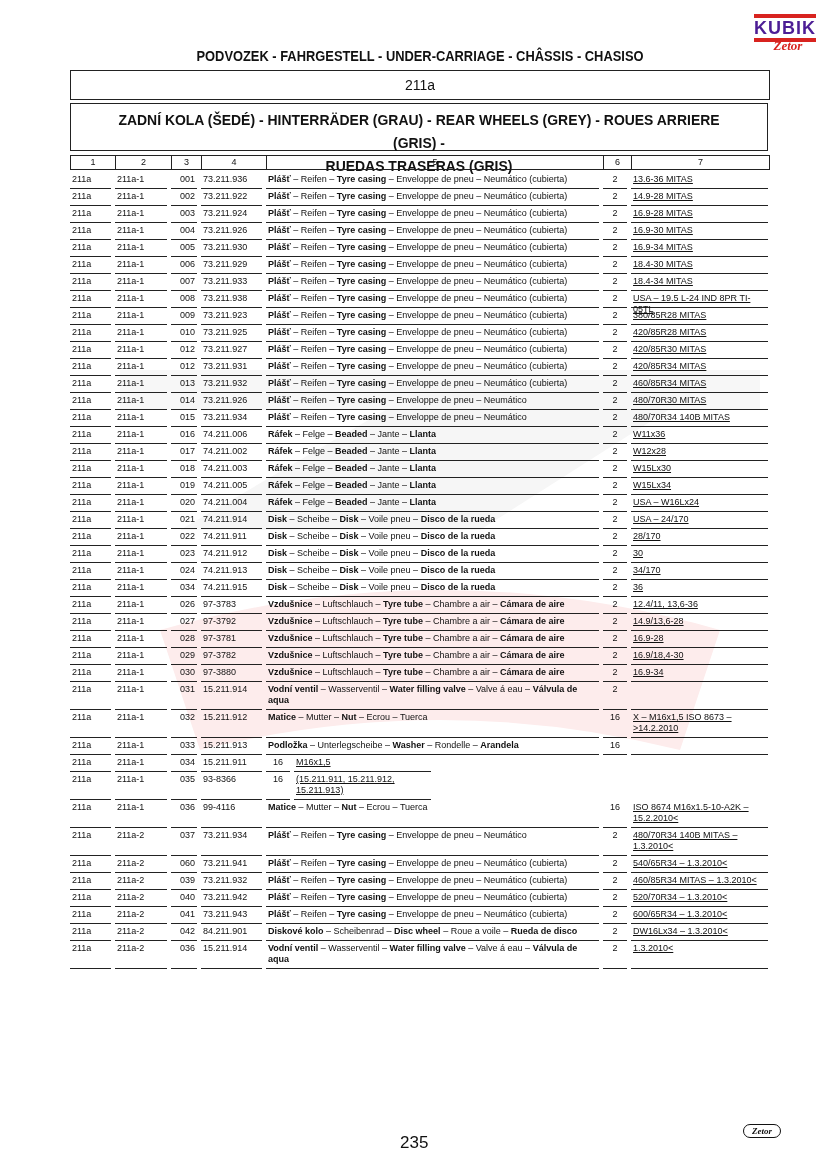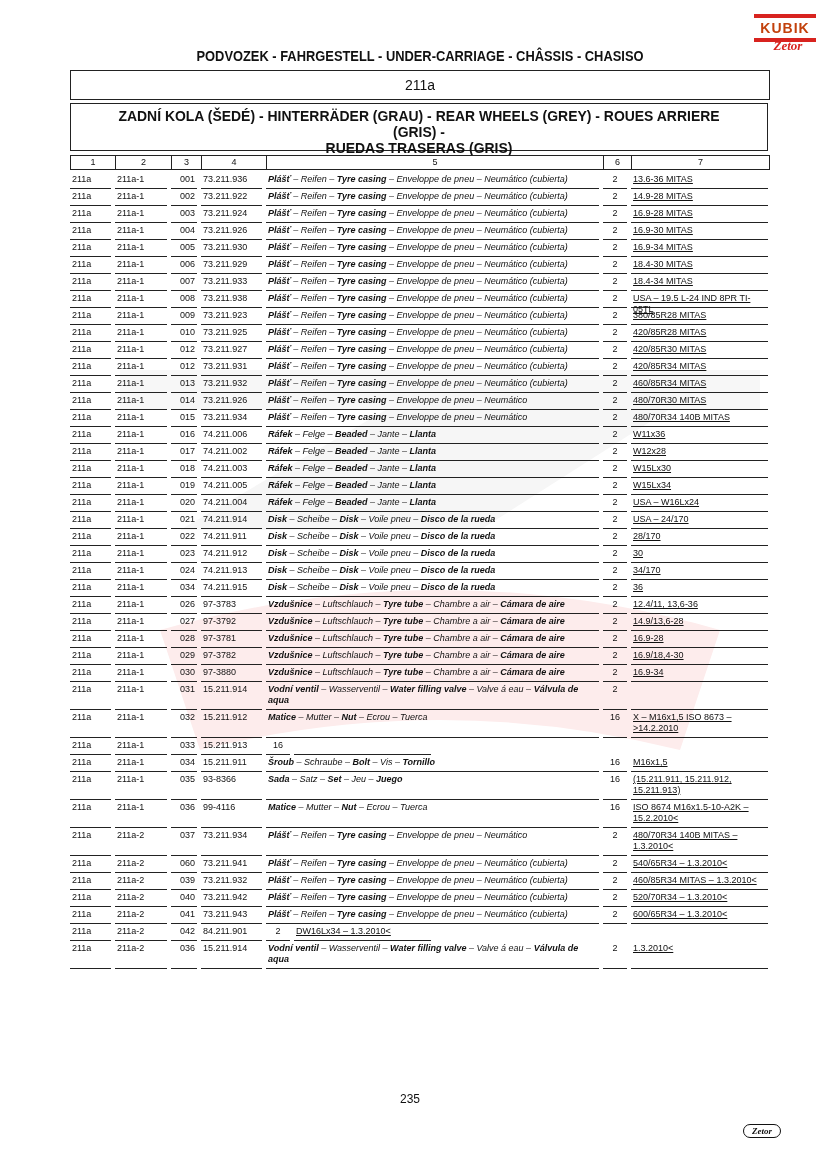--- a/index.html
+++ b/index.html
@@ -2,48 +2,48 @@
 <html><head>
 <meta charset="utf-8">
 <style>
   html, body { margin: 0; padding: 0; background: #ffffff; }
   body { width: 826px; height: 1169px; position: relative; overflow: hidden;
          font-family: "Liberation Sans", sans-serif; color: #111; }
   .watermark { position: absolute; left: 120px; top: 330px; width: 640px; height: 520px; pointer-events: none; }
   .logo { position: absolute; left: 752px; top: 12px; width: 66px; height: 42px; }
   .logo .kubik { position: absolute; left: 2px; top: 2px; width: 62px; height: 20px;
                  background: #fff; border-top: 4px solid #d8231f; border-bottom: 4px solid #d8231f;
-                 font-weight: bold; font-size: 14px; letter-spacing: 1px; color: #c2410c; text-align: center; line-height: 20px;
+                 font-weight: bold; font-size: 18px; letter-spacing: 1px; color: #4c1d95; text-align: center; line-height: 20px;
                  font-family: "Liberation Sans", sans-serif; }
   .logo .zetor { position: absolute; left: 8px; top: 28px; width: 56px; font-style: italic; font-weight: bold;
                  font-size: 13px; color: #d8231f; text-align: center; line-height: 12px;
                  font-family: "Liberation Serif", serif; }
   .section-title { position: absolute; left: 70px; top: 48px; width: 700px; text-align: center;
                    font-size: 14px; font-weight: bold; transform: scaleX(0.92); }
   .box-code { position: absolute; left: 70px; top: 70px; width: 698px; height: 28px; border: 1.5px solid #222;
               text-align: center; font-size: 14px; line-height: 28px; }
   .box-title { position: absolute; left: 70px; top: 103px; width: 698px; height: 48px; border: 1.5px solid #222;
-               text-align: center; font-size: 15px; font-weight: bold; line-height: 16px; padding-top: 4px; box-sizing: border-box; }
+               text-align: center; font-size: 15px; font-weight: bold; line-height: 23px; padding-top: 4px; box-sizing: border-box; }
   .box-title span { display: block; transform: scaleX(0.93); }
   .colhead { position: absolute; left: 70px; top: 155px; width: 698px; height: 13px; border: 1.5px solid #222; display: flex; font-size: 9px; }
   .colhead div { border-right: 1px solid #222; text-align: center; line-height: 13px; box-sizing: border-box; }
   .colhead div:last-child { border-right: none; }
   .c1 { width: 45px; } .c2 { width: 56px; } .c3 { width: 30px; } .c4 { width: 65px; }
   .c5 { width: 337px; } .c6 { width: 28px; } .c7 { width: 137px; }
   .rows { position: absolute; left: 70px; top: 172px; width: 698px; }
   .row { display: flex; font-size: 9px; line-height: 11px; }
   .row > div { box-sizing: border-box; padding: 2px 2px 1px 2px; border-bottom: 1.3px solid #222; margin-right: 4px; }
   .row > div:last-child { margin-right: 0; text-decoration: underline; }
   .row .c1 { width: 41px; } .row .c2 { width: 52px; } .row .c3 { width: 26px; text-align: right; }
-  .row .c4 { width: 61px; } .row .c5 { width: 333px; font-style: italic; } .row .c6 { width: 24px; text-align: center; }
+  .row .c4 { width: 61px; } .row .c5 { width: 333px; } .row .c6 { width: 24px; text-align: center; }
   .row .c7 { width: 137px; }
   .row.h17 > div { height: 17px; }
   .row.h28 > div { height: 28px; }
   .b { font-weight: bold; }
-  .page-num { position: absolute; left: 400px; top: 1092px; font-size: 12px; }
+  .page-num { position: absolute; left: 400px; top: 1133px; font-size: 17px; }
   .footer-logo { position: absolute; left: 743px; top: 1124px; width: 36px; height: 12px; border: 1.2px solid #111;
                  border-radius: 7px; font-size: 9px; font-style: italic; font-weight: bold; text-align: center; line-height: 12px;
                  font-family: "Liberation Serif", serif; }
 </style>
 </head>
 <body>
 
 <svg class="watermark" viewBox="0 0 640 520">
   <rect x="0" y="40" width="640" height="40" fill="#f7f7f7"></rect>
   <path d="M60 200 L300 60 L580 60 L360 200 Z" fill="#f6f6f6"></path>
@@ -359,38 +359,37 @@
       <div class="c4">15.211.912</div>
       <div class="c5"><span class="b">Matice</span><span> – Mutter – </span><span class="b">Nut</span><span> – Ecrou – Tuerca</span></div>
       <div class="c6">16</div>
       <div class="c7">X – M16x1,5 ISO 8673 – &gt;14.2.2010</div>
     </div>
     <div class="row h17">
       <div class="c1">211a</div>
       <div class="c2">211a-1</div>
       <div class="c3">033</div>
       <div class="c4">15.211.913</div>
+      <div class="c5"><span class="b">Podložka</span><span> – Unterlegscheibe – </span><span class="b">Washer</span><span> – Rondelle – </span><span class="b">Arandela</span></div>
       <div class="c6">16</div>
       <div class="c7"></div>
     </div>
     <div class="row h17">
       <div class="c1">211a</div>
       <div class="c2">211a-1</div>
       <div class="c3">034</div>
       <div class="c4">15.211.911</div>
-      <div class="c5"><span class="b">Šroub</span><span> – Schraube – </span><span class="b">Bolt</span><span> – Vis – </span><span class="b">Tornillo</span></div>
       <div class="c6">16</div>
       <div class="c7">M16x1,5</div>
     </div>
     <div class="row h28">
       <div class="c1">211a</div>
       <div class="c2">211a-1</div>
       <div class="c3">035</div>
       <div class="c4">93-8366</div>
-      <div class="c5"><span class="b">Sada</span><span> – Satz – </span><span class="b">Set</span><span> – Jeu – </span><span class="b">Juego</span></div>
       <div class="c6">16</div>
       <div class="c7">(15.211.911, 15.211.912, 15.211.913)</div>
     </div>
     <div class="row h28">
       <div class="c1">211a</div>
       <div class="c2">211a-1</div>
       <div class="c3">036</div>
       <div class="c4">99-4116</div>
       <div class="c5"><span class="b">Matice</span><span> – Mutter – </span><span class="b">Nut</span><span> – Ecrou – Tuerca</span></div>
       <div class="c6">16</div>
@@ -439,20 +438,21 @@
       <div class="c4">73.211.943</div>
       <div class="c5"><span class="b">Plášť</span><span> – Reifen – </span><span class="b">Tyre casing</span><span> – Enveloppe de pneu – Neumático (cubierta)</span></div>
       <div class="c6">2</div>
       <div class="c7">600/65R34 – 1.3.2010&lt;</div>
     </div>
     <div class="row h17">
       <div class="c1">211a</div>
       <div class="c2">211a-2</div>
       <div class="c3">042</div>
       <div class="c4">84.211.901</div>
+      <div class="c5"><span class="b">Diskové kolo</span><span> – Scheibenrad – </span><span class="b">Disc wheel</span><span> – Roue a voile – </span><span class="b">Rueda de disco</span></div>
       <div class="c6">2</div>
       <div class="c7">DW16Lx34 – 1.3.2010&lt;</div>
     </div>
     <div class="row h28">
       <div class="c1">211a</div>
       <div class="c2">211a-2</div>
       <div class="c3">036</div>
       <div class="c4">15.211.914</div>
       <div class="c5"><span class="b">Vodní ventil</span><span> – Wasserventil – </span><span class="b">Water filling valve</span><span> – Valve á eau – </span><span class="b">Válvula de aqua</span></div>
       <div class="c6">2</div>

